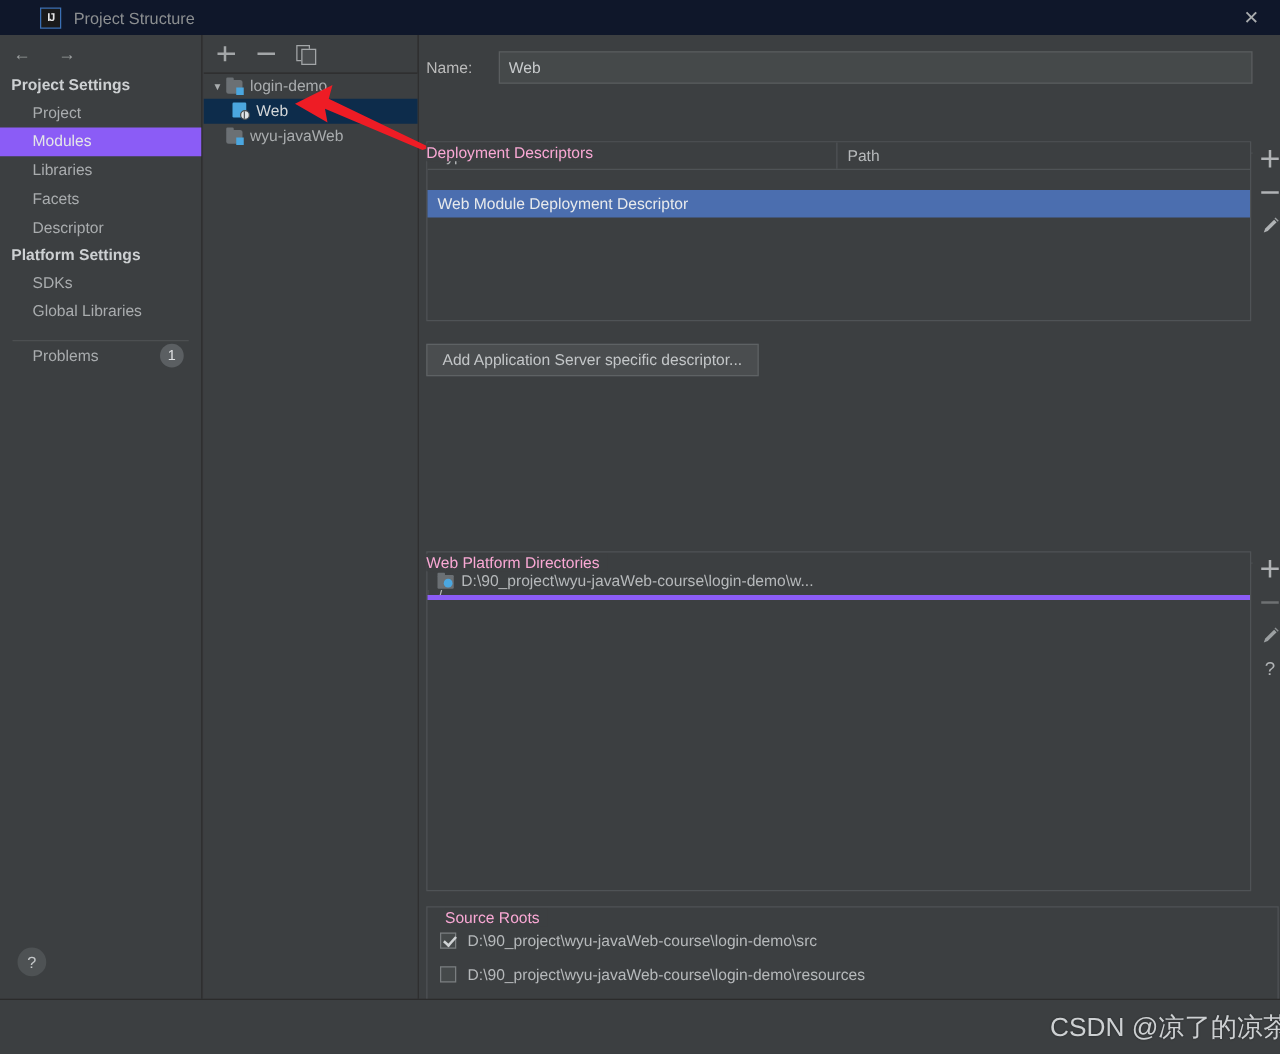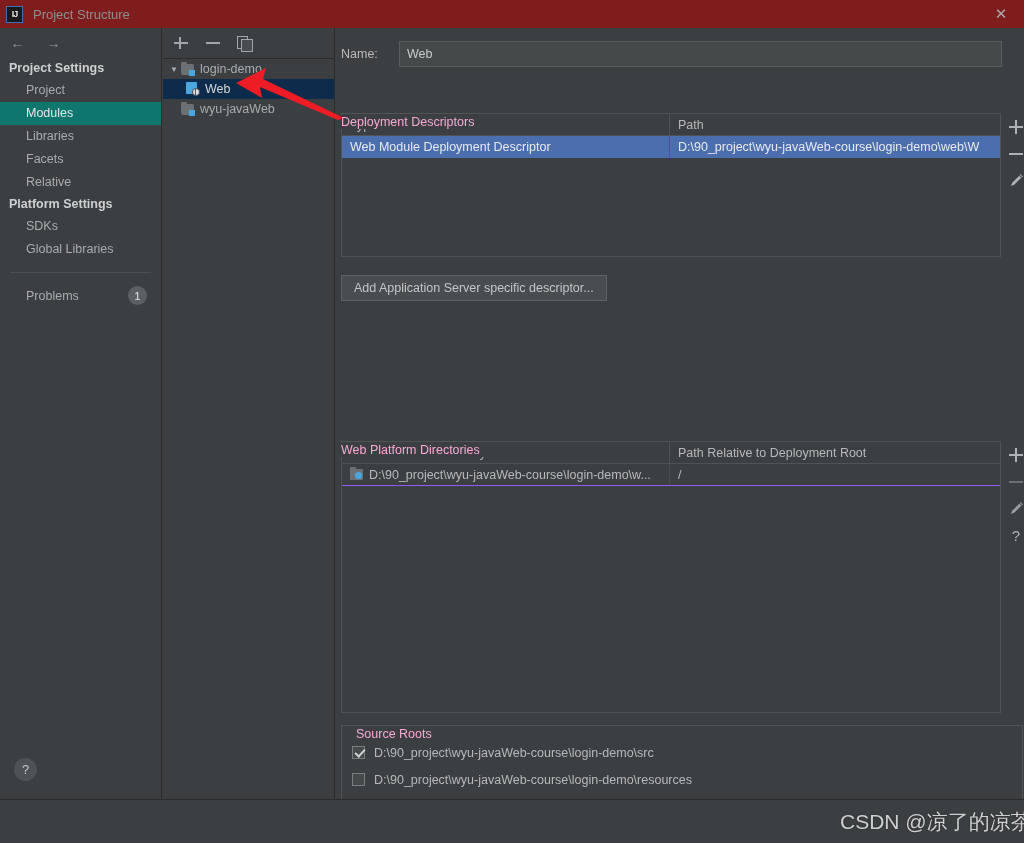--- a/index.html
+++ b/index.html
@@ -9,22 +9,22 @@
     font-family: "Liberation Sans", sans-serif;
     font-size: 12.5px;
     color: #bbbbbb;
     overflow: hidden;
   }
   .window { position: relative; width: 1024px; height: 843px; background: #3c3f41; }
 
   
   .titlebar {
     position: absolute; left: 0; top: 0; width: 1024px; height: 28px;
-    background: #7f1d1d;
-    display: flex; align-items: center;
+    background: #0f172a;
+    display: flex; align-items: center; padding-left: 26px;
   }
   .title-icon {
     width: 17px; height: 17px; margin-left: 6px; margin-right: 10px;
     background: #1a1a1a; border: 1px solid #3a6fb5;
     display: flex; align-items: center; justify-content: center;
     font-size: 9px; color: #e6e6e6; font-weight: bold;
     font-family: "Liberation Sans", sans-serif; letter-spacing: -1px;
   }
   .title-text { font-size: 13px; color: #8c8f91; }
   .title-close {
@@ -45,26 +45,26 @@
   }
   .nav-arrow { width: 17px; text-align: center; }
   .group-head {
     height: 21px; line-height: 21px; padding-left: 9px;
     font-weight: bold; font-size: 12.5px; color: #cdd0d2;
   }
   .nav-item {
     height: 23px; line-height: 23px; padding-left: 26px;
     font-size: 12.5px; color: #a9acae; position: relative;
   }
-  .nav-item.selected { background: #0f766e; color: #e4e6e8; }
+  .nav-item.selected { background: #8b5cf6; color: #e4e6e8; }
   .sidebar-divider {
     margin: 11px 10px 0 10px; height: 1px; background: #4c4f51;
   }
   .problems-row {
-    margin-top: 11px; height: 23px; padding-left: 26px; padding-right: 14px;
+    margin-top: 0; height: 23px; padding-left: 26px; padding-right: 14px;
     display: flex; align-items: center; justify-content: space-between;
     font-size: 12.5px; color: #a9acae;
   }
   .badge {
     min-width: 19px; height: 19px; border-radius: 10px; background: #5b5f62;
     color: #dfe1e3; font-size: 11.5px;
     display: flex; align-items: center; justify-content: center; padding: 0 5px;
   }
   .help-btn {
     position: absolute; left: 14px; bottom: 18px;
@@ -174,30 +174,30 @@
   .tbl-head {
     display: flex; height: 22px; align-items: stretch;
     border-bottom: 1px solid #4f5356; background: #3c3f41;
   }
   .th {
     font-size: 12.5px; color: #b6b9bb; display: flex; align-items: center;
     padding-left: 8px;
   }
   .th + .th { border-left: 1px solid #4f5356; }
   .tr {
-    display: flex; height: 22px; align-items: stretch; font-size: 12.5px;
+    display: flex; height: 22px; align-items: stretch; font-size: 12.5px; margin-top: 16px;
   }
   .tr.selected { background: #4b6eaf; color: #e8eaec; }
   .td {
     display: flex; align-items: center; padding-left: 8px; overflow: hidden;
     white-space: nowrap; color: #b6b9bb;
   }
   .tr.selected .td { color: #e8eaec; }
   .td + .td { border-left: 1px solid #565a5c; }
-  .tr.plain { border-bottom: 1px solid #8b5cf6; }
+  .tr.plain { border-bottom: 4px solid #8b5cf6; flex-direction: column; }
   .tr.plain .td + .td { border-left: 1px solid #4a4d4f; }
 
   .dir-icon {
     width: 13px; height: 11px; margin-right: 6px; position: relative; flex: 0 0 auto;
     background: #6b7074; border-radius: 1px;
   }
   .dir-icon::before {
     content: ""; position: absolute; left: 0; top: -2px; width: 6px; height: 3px;
     background: #6b7074; border-radius: 1px;
   }
@@ -275,21 +275,21 @@
     <div class="nav-arrows">
       <div class="nav-arrow">←</div>
       <div class="nav-arrow">→</div>
     </div>
 
     <div class="group-head">Project Settings</div>
     <div class="nav-item">Project</div>
     <div class="nav-item selected">Modules</div>
     <div class="nav-item">Libraries</div>
     <div class="nav-item">Facets</div>
-    <div class="nav-item">Relative</div>
+    <div class="nav-item">Descriptor</div>
 
     <div class="group-head">Platform Settings</div>
     <div class="nav-item">SDKs</div>
     <div class="nav-item">Global Libraries</div>
 
     <div class="sidebar-divider"></div>
 
     <div class="problems-row">
       <span>Problems</span>
       <span class="badge">1</span>
@@ -344,45 +344,40 @@
     <div class="section-title" style="left:5px; top:87px;">Deployment Descriptors</div>
     <div class="section-rule" style="left:148px; top:94px; right:22px;"></div>
 
     <div class="tbl" style="left:5px; top:85px; width:660px; height:144px;">
       <div class="tbl-head">
         <div class="th" style="width:327px;">Type</div>
         <div class="th" style="flex:1;">Path</div>
       </div>
       <div class="tr selected">
         <div class="td" style="width:327px;">Web Module Deployment Descriptor</div>
-        <div class="td" style="flex:1;">D:\90_project\wyu-javaWeb-course\login-demo\web\W</div>
       </div>
     </div>
 
     <div class="side-tools" style="left:667px; top:85px;">
       <div class="st-btn st-plus"></div>
       <div class="st-btn st-minus"></div>
       <div class="st-btn st-pencil">
         <svg width="15" height="15" viewBox="0 0 15 15">
           <path d="M2 13 L3.2 9.8 L10.3 2.7 L12.3 4.7 L5.2 11.8 Z" fill="#b0b3b5"></path>
           <path d="M10.6 1.8 L11.4 1 L14 3.6 L13.2 4.4 Z" fill="#9ca0a2"></path>
         </svg>
       </div>
     </div>
 
     <button class="btn" style="position:absolute; left:5px; top:247px;">Add Application Server specific descriptor...</button>
 
     <div class="section-title" style="left:5px; top:415px;">Web Platform Directories</div>
     <div class="section-rule" style="left:158px; top:422px; right:22px;"></div>
 
     <div class="tbl" style="left:5px; top:413px; width:660px; height:272px;">
-      <div class="tbl-head">
-        <div class="th" style="width:327px;">Web Resource Directory</div>
-        <div class="th" style="flex:1;">Path Relative to Deployment Root</div>
-      </div>
       <div class="tr plain">
         <div class="td" style="width:327px;">
           <span class="dir-icon"></span>
           <span>D:\90_project\wyu-javaWeb-course\login-demo\w...</span>
         </div>
         <div class="td" style="flex:1;">/</div>
       </div>
     </div>
 
     <div class="side-tools" style="left:667px; top:413px;">

